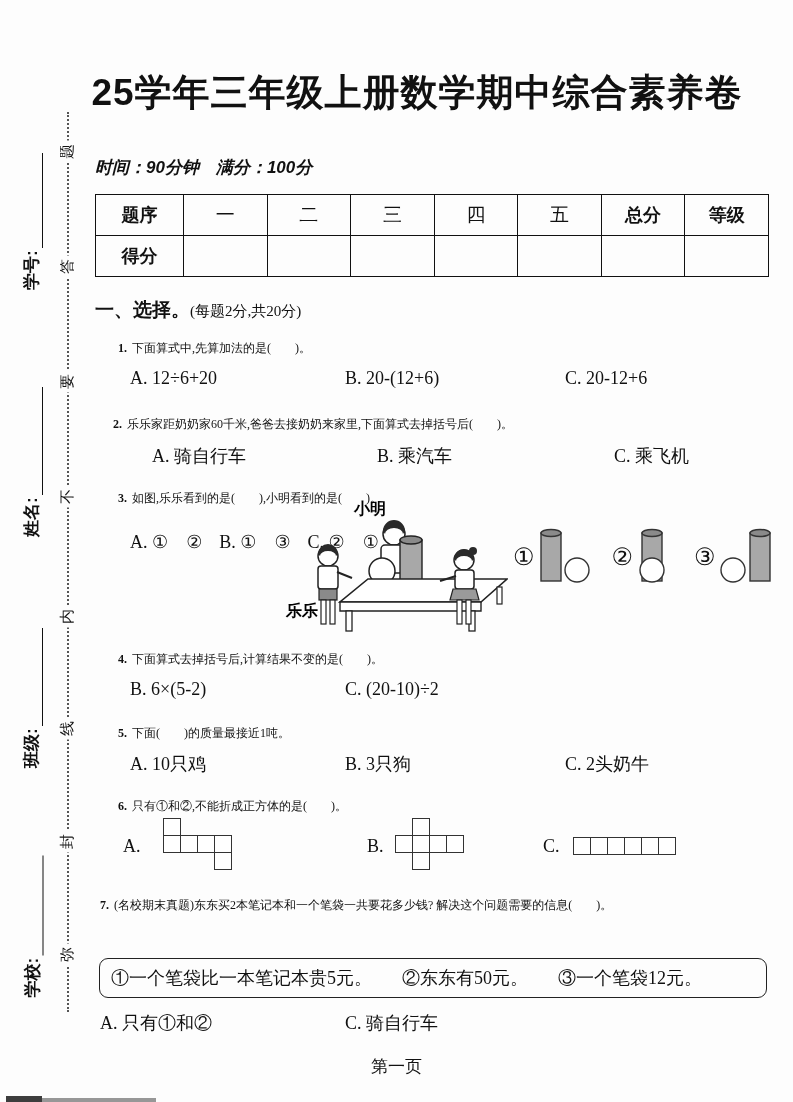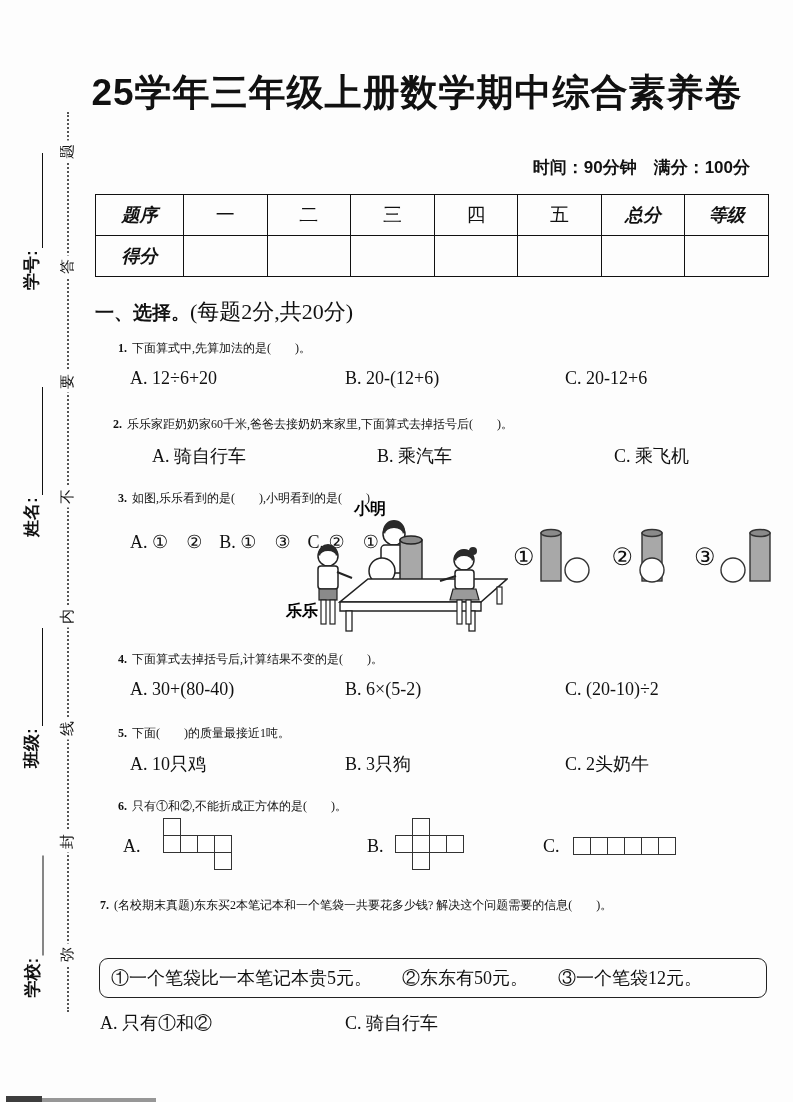--- a/index.html
+++ b/index.html
@@ -10,32 +10,32 @@
   .seal-char{position:absolute;left:56px;width:22px;text-align:center;background:#fdfdfd;
              padding:4px 0;font-size:15px;font-family:"Liberation Sans",sans-serif;
              transform:rotate(-90deg);}
   .side-label{position:absolute;display:flex;align-items:flex-end;height:22px;
               font-size:17px;font-weight:bold;font-family:"Liberation Sans",sans-serif;
               transform:rotate(-90deg);}
   .side-label .blank{display:inline-block;height:19px;border-bottom:1.6px solid #111;margin-left:2px;}
   
   .title{position:absolute;top:68px;left:85px;width:664px;text-align:center;
          font-family:"Liberation Sans",sans-serif;font-weight:800;font-size:37px;letter-spacing:1px;}
-  .meta{position:absolute;top:156px;left:95px;width:655px;text-align:right;
-        font-family:"Liberation Sans",sans-serif;font-weight:bold;font-size:17px;}
+  .meta{position:absolute;top:156px;left:95px;width:655px;
+        font-family:"Liberation Sans",sans-serif;font-weight:bold;font-size:17px;font-style:italic;}
   
   .score-table{position:absolute;top:194px;left:95px;width:674px;border-collapse:collapse;table-layout:fixed;}
   .score-table td{border:1.7px solid #111;height:40px;text-align:center;vertical-align:middle;
                   font-size:18px;padding:0;}
-  .score-table .rowhead{font-family:"Liberation Sans",sans-serif;font-weight:bold;font-style:italic;}
+  .score-table .rowhead{font-family:"Liberation Sans",sans-serif;font-weight:bold;}
   .score-table .num{font-size:19px;}
   
   .section{position:absolute;top:297px;left:95px;font-size:19px;}
   .sec-title{font-family:"Liberation Sans",sans-serif;font-weight:800;}
-  .sec-note{font-size:22px;}
+  .sec-note{font-size:15px;}
   .q-text{position:absolute;font-size:12px;line-height:35px;}
   .q-num{font-weight:bold;margin-right:5px;}
   .opts{position:absolute;display:grid;font-size:18px;}
   .opts3a{grid-template-columns:215px 220px auto;}
   .opts3b{grid-template-columns:193px 205px auto;gap:32px;}
   .opts3c{grid-template-columns:245px 195px auto;}
   .hang{padding-left:20px;text-indent:-20px;width:668px;}
   
   .q3-opts{position:absolute;left:130px;top:530px;display:flex;gap:17px;font-size:18px;}
   .scene{position:absolute;left:278px;top:498px;}
@@ -217,21 +217,20 @@
         <rect x="33" y="7" width="20" height="48" fill="#a8a8a8" stroke="#333" stroke-width="1.4"></rect>
         <ellipse cx="43" cy="7" rx="10" ry="3.5" fill="#8a8a8a" stroke="#333" stroke-width="1.4"></ellipse>
       </svg>
     </div>
   </div>
 
   <div class="q-text" style="top:642px;left:118px">
     <span class="q-num">4.</span><span>下面算式去掉括号后,计算结果不变的是(　　)。</span>
   </div>
   <div class="opts opts3a" style="top:679px;left:130px">
-    <span>A. 30+(80-40)</span>
     <span>B. 6×(5-2)</span>
     <span>C. (20-10)÷2</span>
   </div>
 
   <div class="q-text" style="top:716px;left:118px">
     <span class="q-num">5.</span><span>下面(　　)的质量最接近1吨。</span>
   </div>
   <div class="opts opts3a" style="top:752px;left:130px">
     <span>A. 10只鸡</span>
     <span>B. 3只狗</span>
@@ -277,15 +276,16 @@
   <div class="info-box">
     <span>①一个笔袋比一本笔记本贵5元。</span>
     <span>②东东有50元。</span>
     <span>③一个笔袋12元。</span>
   </div>
   <div class="opts opts3c" style="top:1011px;left:100px">
     <span>A. 只有①和②</span>
     <span>C. 骑自行车</span>
   </div>
 
+  <div class="footer">第一页</div>
   <div class="scan-bar1"></div>
   <div class="scan-bar2"></div>
 </div>
 
 </body></html>

